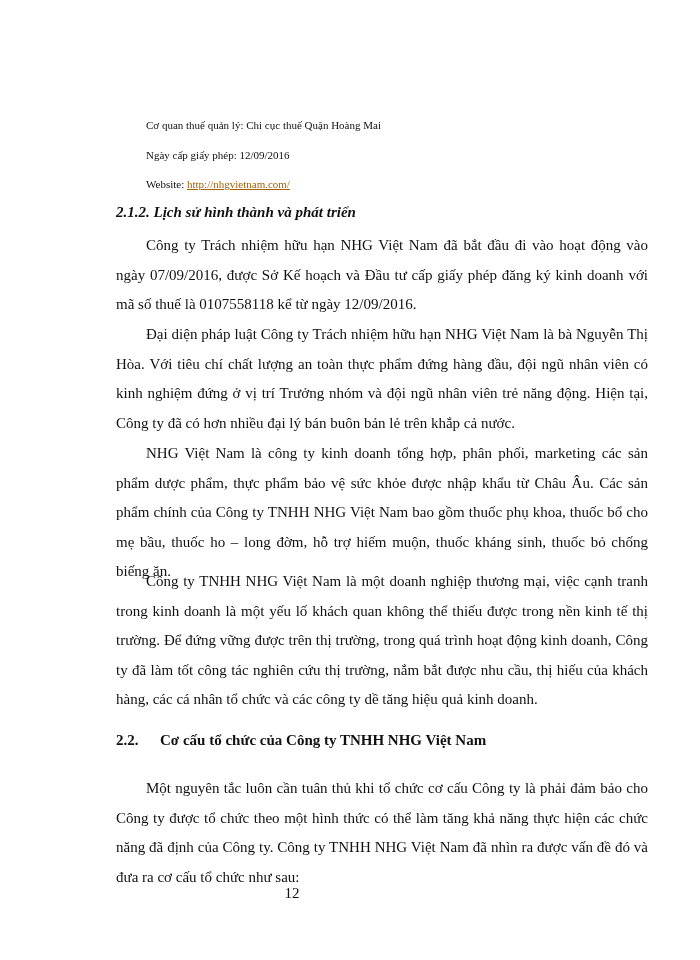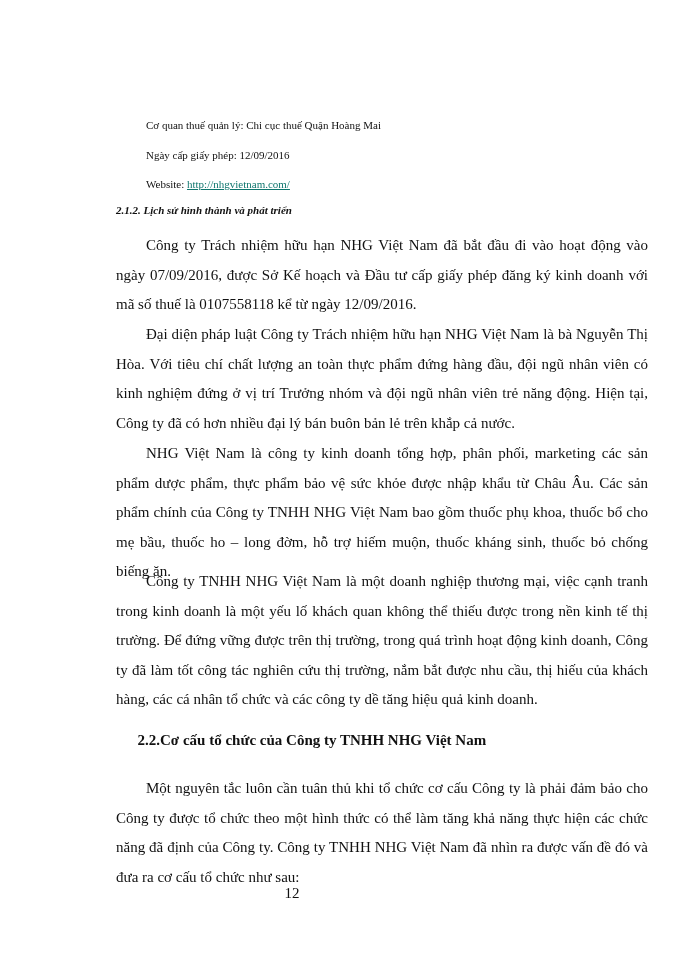--- a/index.html
+++ b/index.html
@@ -2,24 +2,24 @@
 <html><head>
 <meta charset="utf-8">
 <style>
   html, body { margin:0; padding:0; background:#ffffff; }
   body { width:700px; height:960px; position:relative; overflow:hidden;
          font-family:"Liberation Serif", "DejaVu Serif", serif; color:#111; }
   .page { position:absolute; left:0; top:0; width:700px; height:960px; }
   .line { position:absolute; font-size:11px; white-space:nowrap; line-height:18px; }
   .body { position:absolute; left:116px; width:532px; font-size:15px; line-height:29.5px;
           text-align:justify; text-indent:30px; }
-  a.link { color:#0f766e; text-decoration:underline; }
-  .h3 { position:absolute; left:116px; font-size:11px; font-weight:bold; font-style:italic; }
+  a.link { color:#a16207; text-decoration:underline; }
+  .h3 { position:absolute; left:116px; font-size:15px; font-weight:bold; font-style:italic; }
   .h2 { position:absolute; left:116px; font-size:15px; font-weight:bold; }
-  .h2 .num { display:inline-block; width:44px;text-align:right; }
+  .h2 .num { display:inline-block; width:44px; }
   .pageno { position:absolute; left:0; width:584px; text-align:center; font-size:15px; top:885px; }
 </style>
 </head>
 <body>
 
 <div class="page">
 
   <div class="line" style="left:146px; top:116px;">Cơ quan thuế quản lý: Chi cục thuế Quận Hoàng Mai</div>
   <div class="line" style="left:146px; top:146px;">Ngày cấp giấy phép: 12/09/2016</div>
   <div class="line" style="left:146px; top:175px;">

